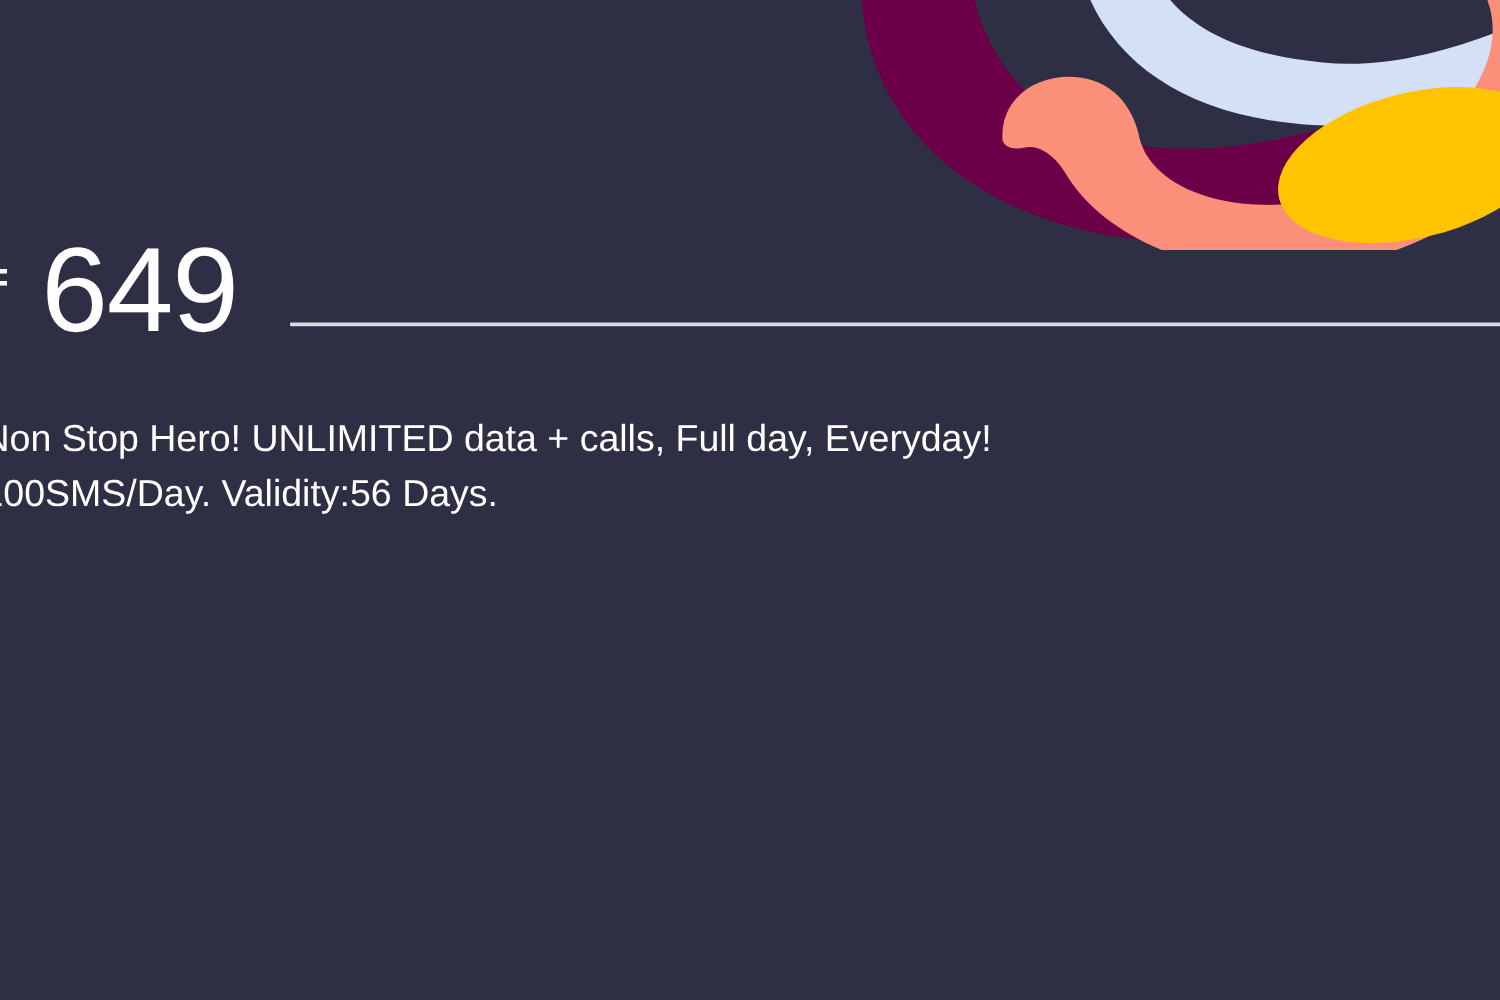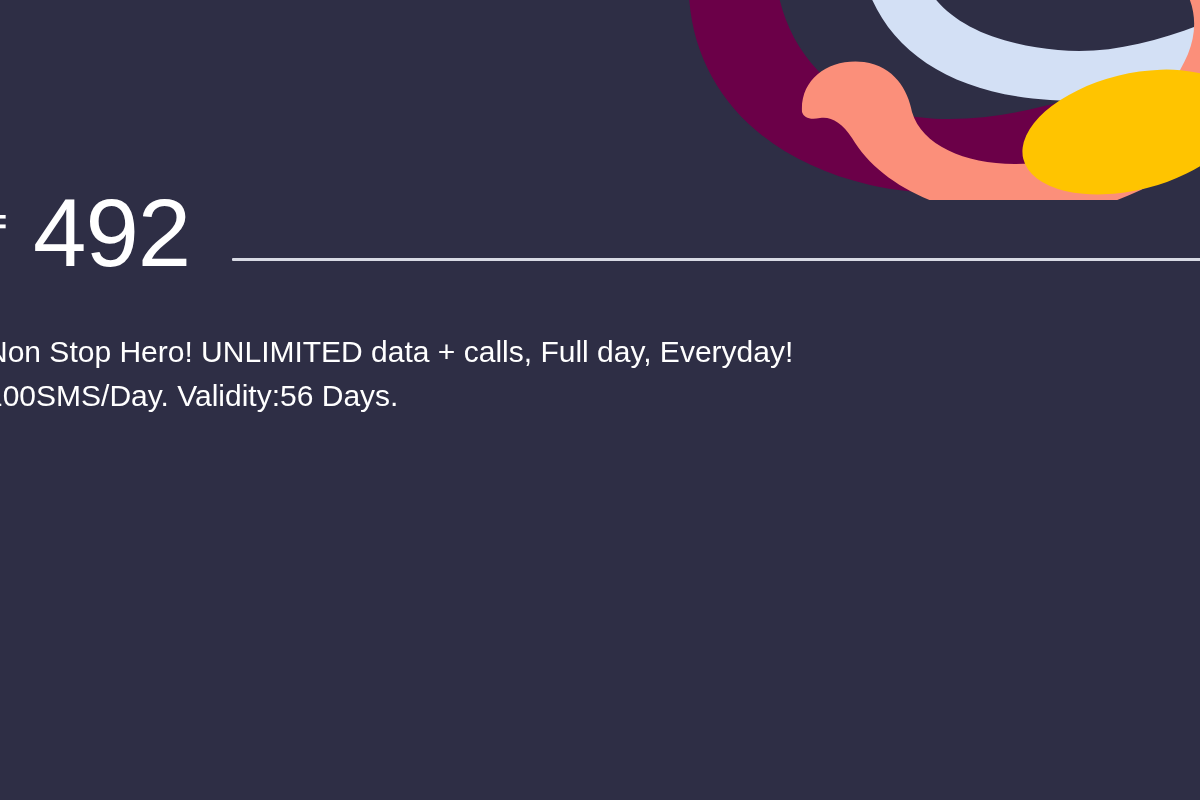--- a/index.html
+++ b/index.html
@@ -134,20 +134,20 @@
                  C 130 120, 124 118, 122 112
                  Z" fill="#fb8f7a"></path>
 
         <ellipse cx="452" cy="132" rx="112" ry="58" transform="rotate(-14 452 132)" fill="#ffc400"></ellipse>
       </g>
     </svg>
   </div>
 
   <div id="price-row">
     <span id="currency-symbol">₹</span>
-    <span id="price-amount">492</span>
+    <span id="price-amount">649</span>
     <span id="price-divider"></span>
   </div>
 
   <div id="plan-description">Non Stop Hero! UNLIMITED data + calls, Full day, Everyday!
 100SMS/Day. Validity:56 Days.</div>
 
 </div>
 
 </body></html>

